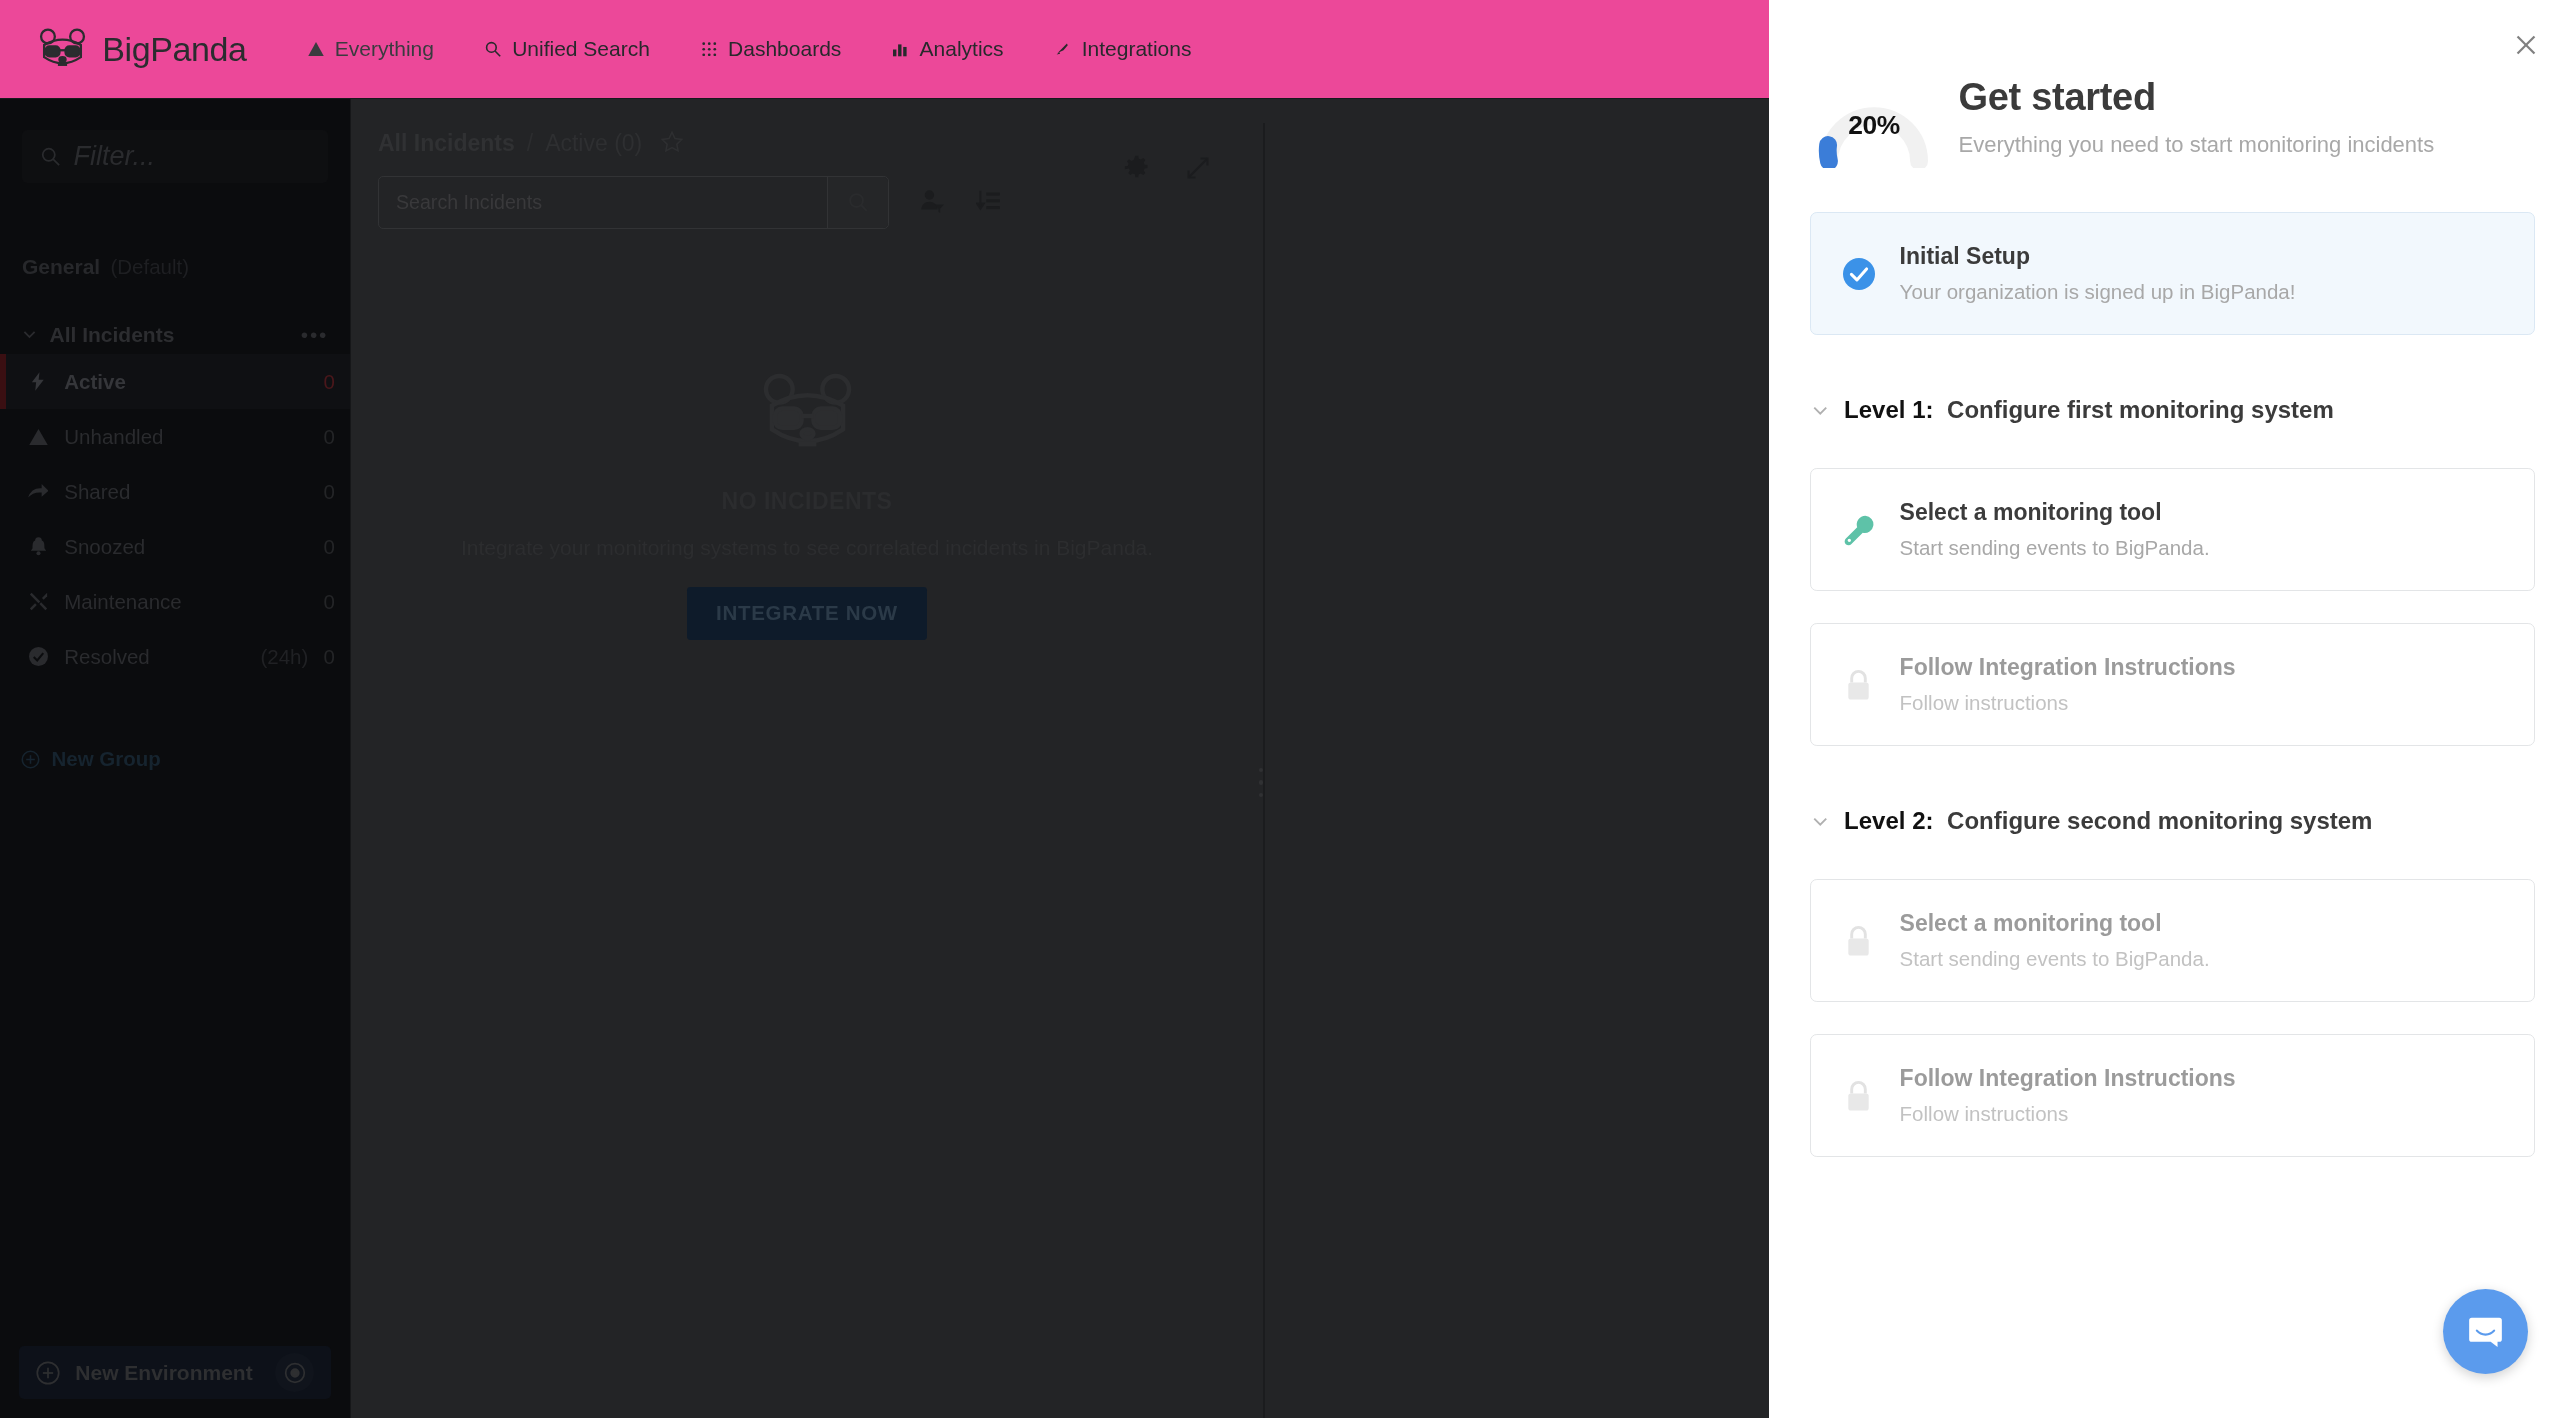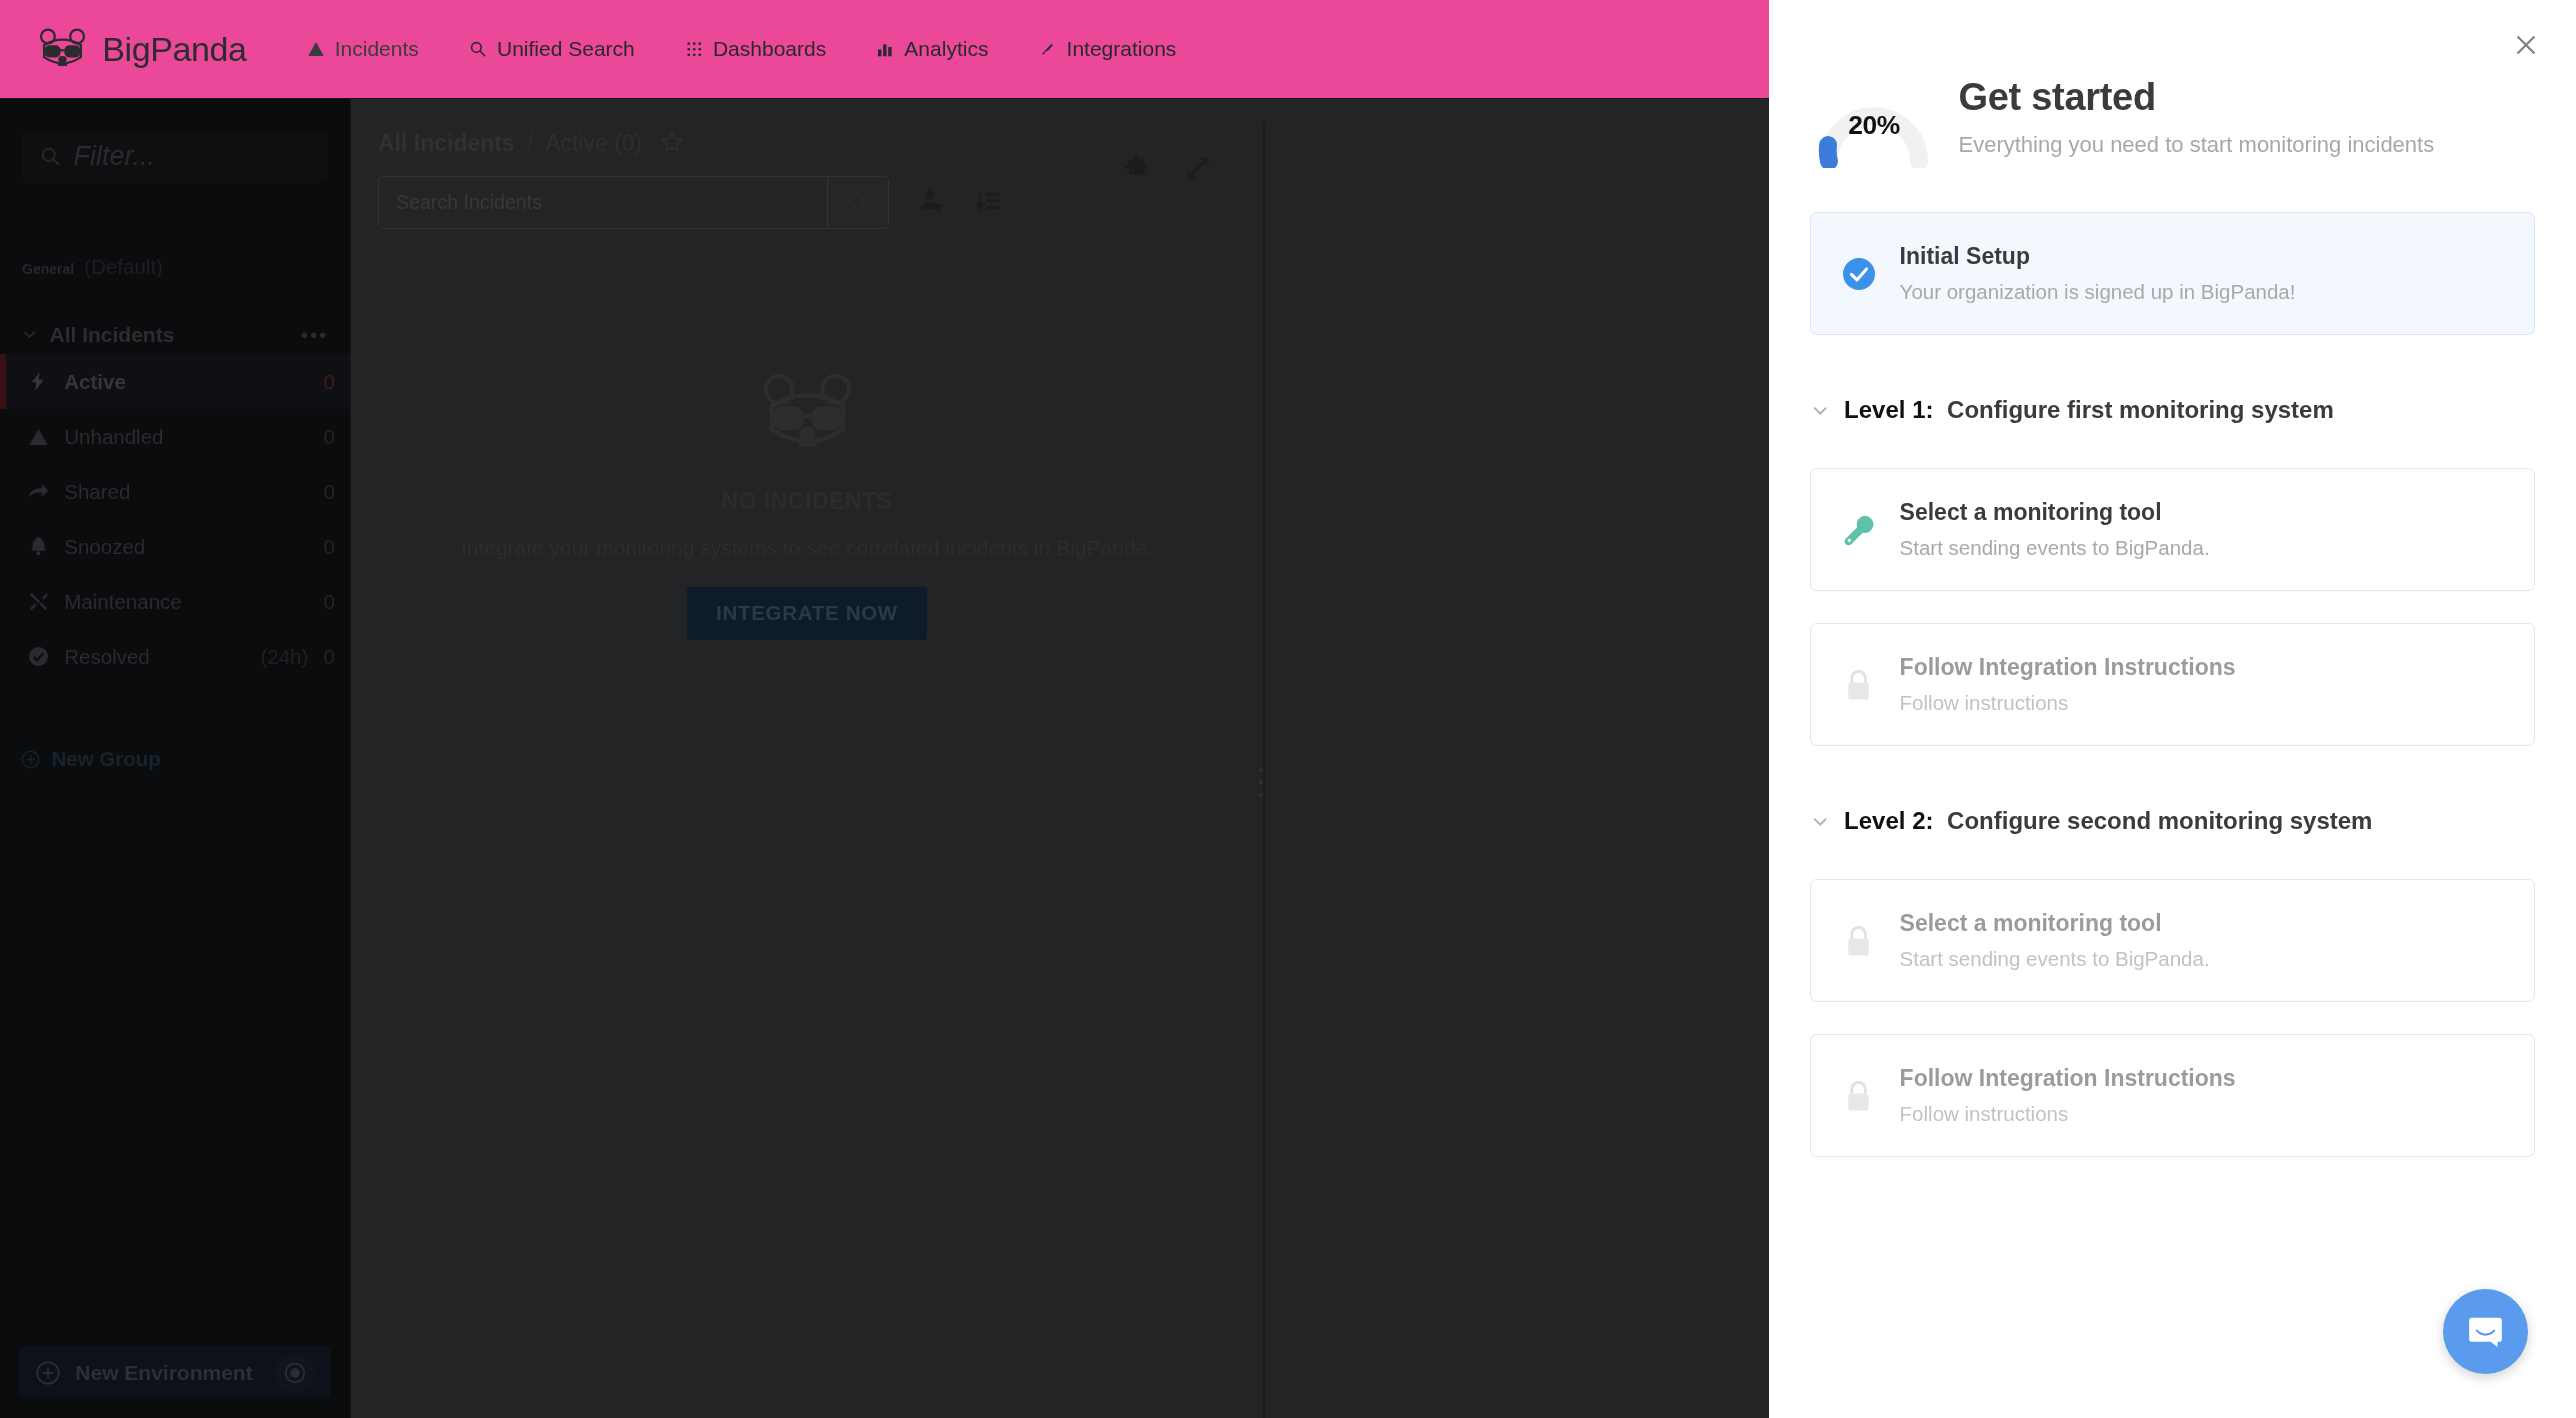--- a/index.html
+++ b/index.html
@@ -52,21 +52,21 @@
     display: flex; align-items: center; padding: 0 19px; gap: 13.6px;
   }
   #filterbox .mg { width: 19px; height: 19px; }
   #filterbox .ph {
     font-size: 27px; font-style: italic; color: #2a2b2e;
   }
   #envrow {
     margin: 72px 0 0 22px;
     display: flex; align-items: baseline; gap: 10.2px;
   }
-  #envrow .env-name { font-size: 14px; font-weight: 700; color: #27282b; }
+  #envrow .env-name { font-size: 21px; font-weight: 700; color: #27282b; }
   #envrow .env-def  { font-size: 20.5px; color: #1e1f22; }
 
   #grouphdr {
     margin: 36px 0 0 0; padding: 0 22px 0 20.5px; height: 39px;
     display: flex; align-items: center; gap: 12px;
   }
   #grouphdr .chev { width: 17px; height: 17px; color: #2a2b2e; }
   #grouphdr .gtitle { font-size: 21px; font-weight: 700; color: #2c2d30; flex: 1; }
   #grouphdr .dots { font-size: 21px; letter-spacing: 1.7px; color: #2a2b2e; }
 
@@ -259,21 +259,21 @@
       </span>
       <span class="wordmark">BigPanda</span>
     </div>
     <div id="navitems">
       <div class="navitem active">
         <span class="nv-ic">
           <svg width="16" height="14.5" viewBox="0 0 20 18" fill="currentColor">
               <path d="M10 0 L20 18 L0 18 Z"></path>
             </svg>
         </span>
-        <span>Incidents</span>
+        <span>Everything</span>
       </div>
       <div class="navitem">
         <span class="nv-ic">
           <svg width="16" height="16" viewBox="0 0 20 20" fill="none" stroke="currentColor" stroke-width="2">
               <circle cx="8" cy="8" r="6"></circle>
               <line x1="12.5" y1="12.5" x2="19" y2="19"></line>
             </svg>
         </span>
         <span>Unified Search</span>
       </div>

